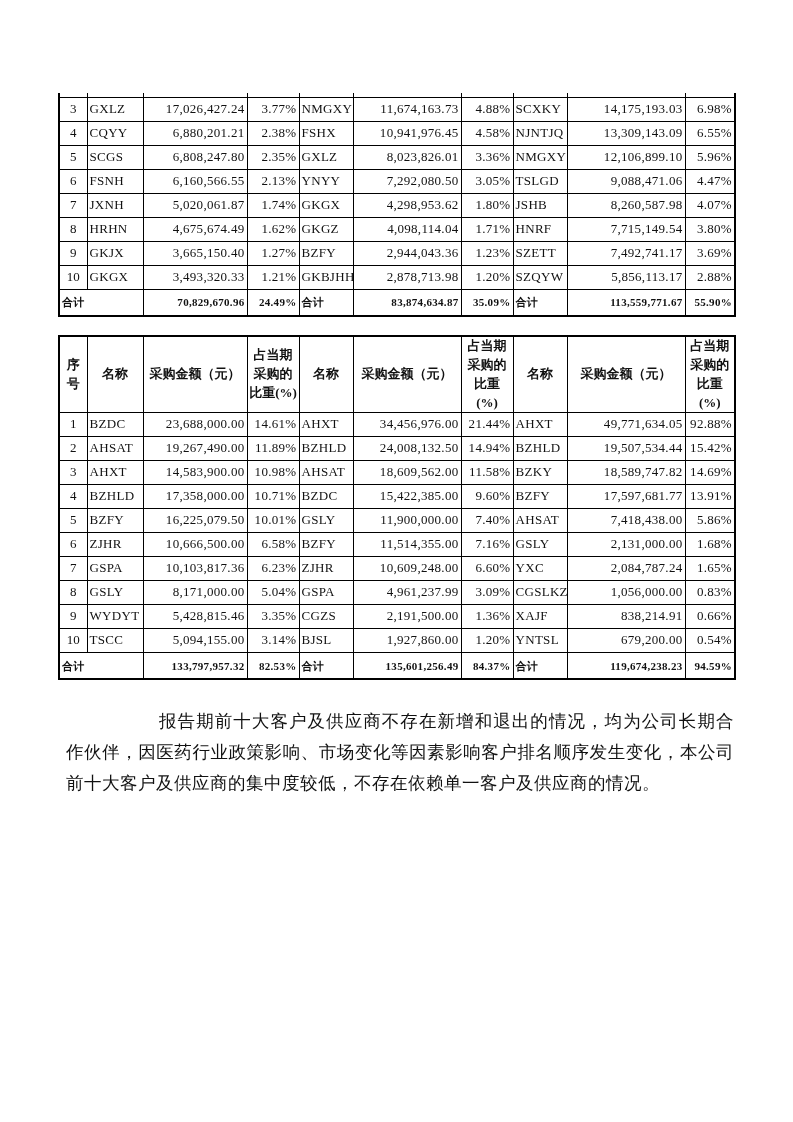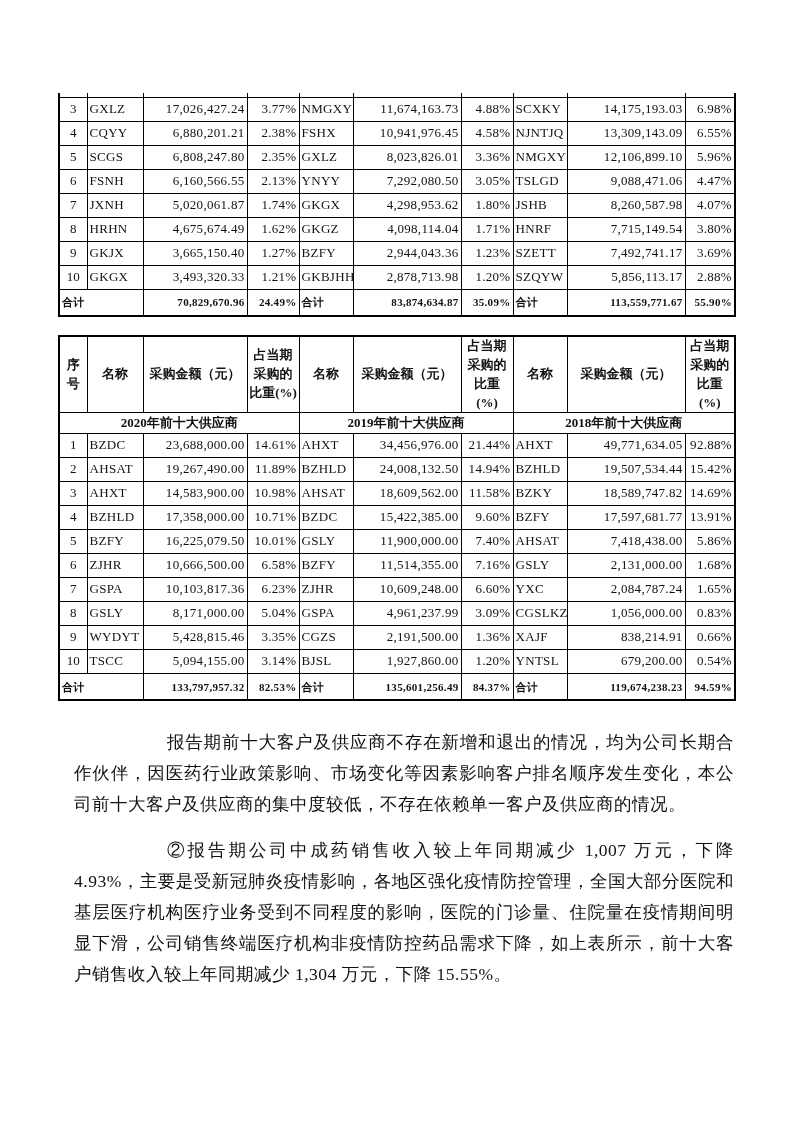--- a/index.html
+++ b/index.html
@@ -37,21 +37,21 @@
     font-weight:bold; text-align:center; font-size:13px;
     white-space:pre-line; line-height:1.45; height:68px; padding:0 1px;
   }
   tr.year-row td { font-weight:bold; text-align:center; font-size:13px; height:20px; }
 
   
   .sec-heading {
     margin:24px 0 0 96px; font-size:16px; letter-spacing:1px;
   }
   .para {
-    margin:26px 0 0 16px; font-size:17.5px; line-height:31px;
+    margin:26px 0 0 8px; font-size:17.5px; line-height:31px;
     text-align:justify; text-indent:93px; letter-spacing:0.5px;
   }
   .para + .para { margin-top:15px; }
 </style>
 </head>
 <body>
 
 <div class="page">
   <div class="content">
 
@@ -222,25 +222,20 @@
           <td>采购金额（元）</td>
           <td>占当期
 采购的
 比重 (%)</td>
           <td>名称</td>
           <td>采购金额（元）</td>
           <td>占当期
 采购的
 比重(%)</td>
         </tr>
-        <tr class="year-row">
-          <td colspan="4">2020年前十大供应商</td>
-          <td colspan="3">2019年前十大供应商</td>
-          <td colspan="3">2018年前十大供应商</td>
-        </tr>
       </tbody>
       <tbody>
           <tr>
             <td class="seq">1</td>
             <td class="cname">BZDC</td>
             <td class="amt">23,688,000.00</td>
             <td class="pct">14.61%</td>
             <td class="cname">AHXT</td>
             <td class="amt">34,456,976.00</td>
             <td class="pct">21.44%</td>
@@ -366,16 +361,15 @@
           <td class="amt">135,601,256.49</td>
           <td class="pct">84.37%</td>
           <td class="cname">合计</td>
           <td class="amt">119,674,238.23</td>
           <td class="pct">94.59%</td>
         </tr>
       </tbody>
     </table>
 
     <p class="para">报告期前十大客户及供应商不存在新增和退出的情况，均为公司长期合作伙伴，因医药行业政策影响、市场变化等因素影响客户排名顺序发生变化，本公司前十大客户及供应商的集中度较低，不存在依赖单一客户及供应商的情况。</p>
-    <p class="para">②报告期公司中成药销售收入较上年同期减少 1,007 万元，下降 4.93%，主要是受新冠肺炎疫情影响，各地区强化疫情防控管理，全国大部分医院和基层医疗机构医疗业务受到不同程度的影响，医院的门诊量、住院量在疫情期间明显下滑，公司销售终端医疗机构非疫情防控药品需求下降，如上表所示，前十大客户销售收入较上年同期减少 1,304 万元，下降 15.55%。</p>
 
   </div>
 </div>
 
 </body></html>

